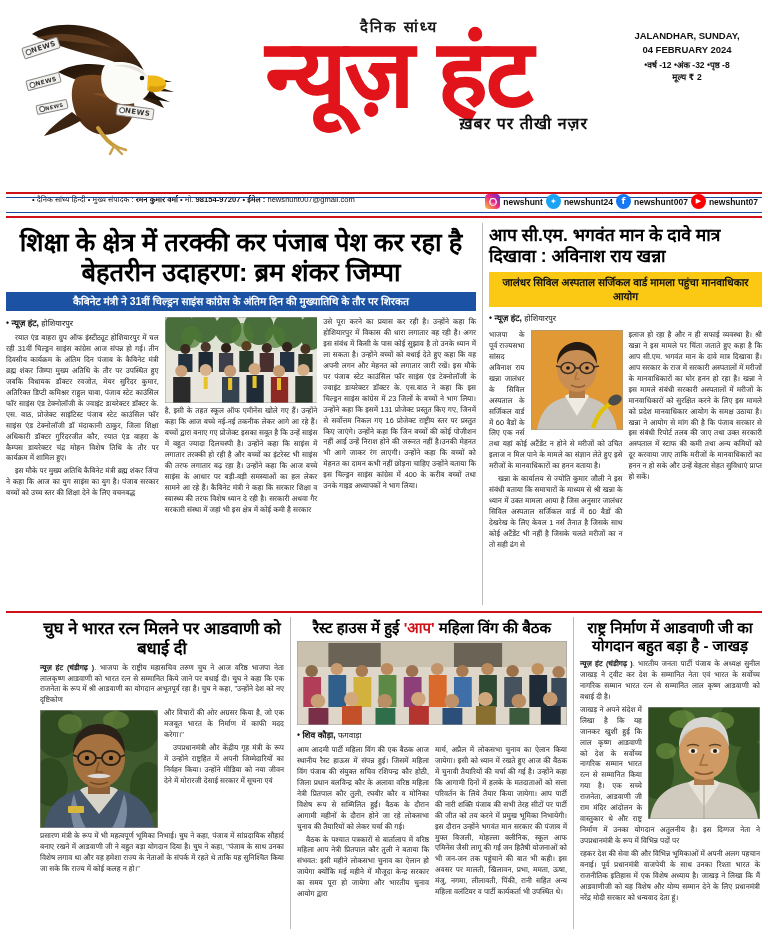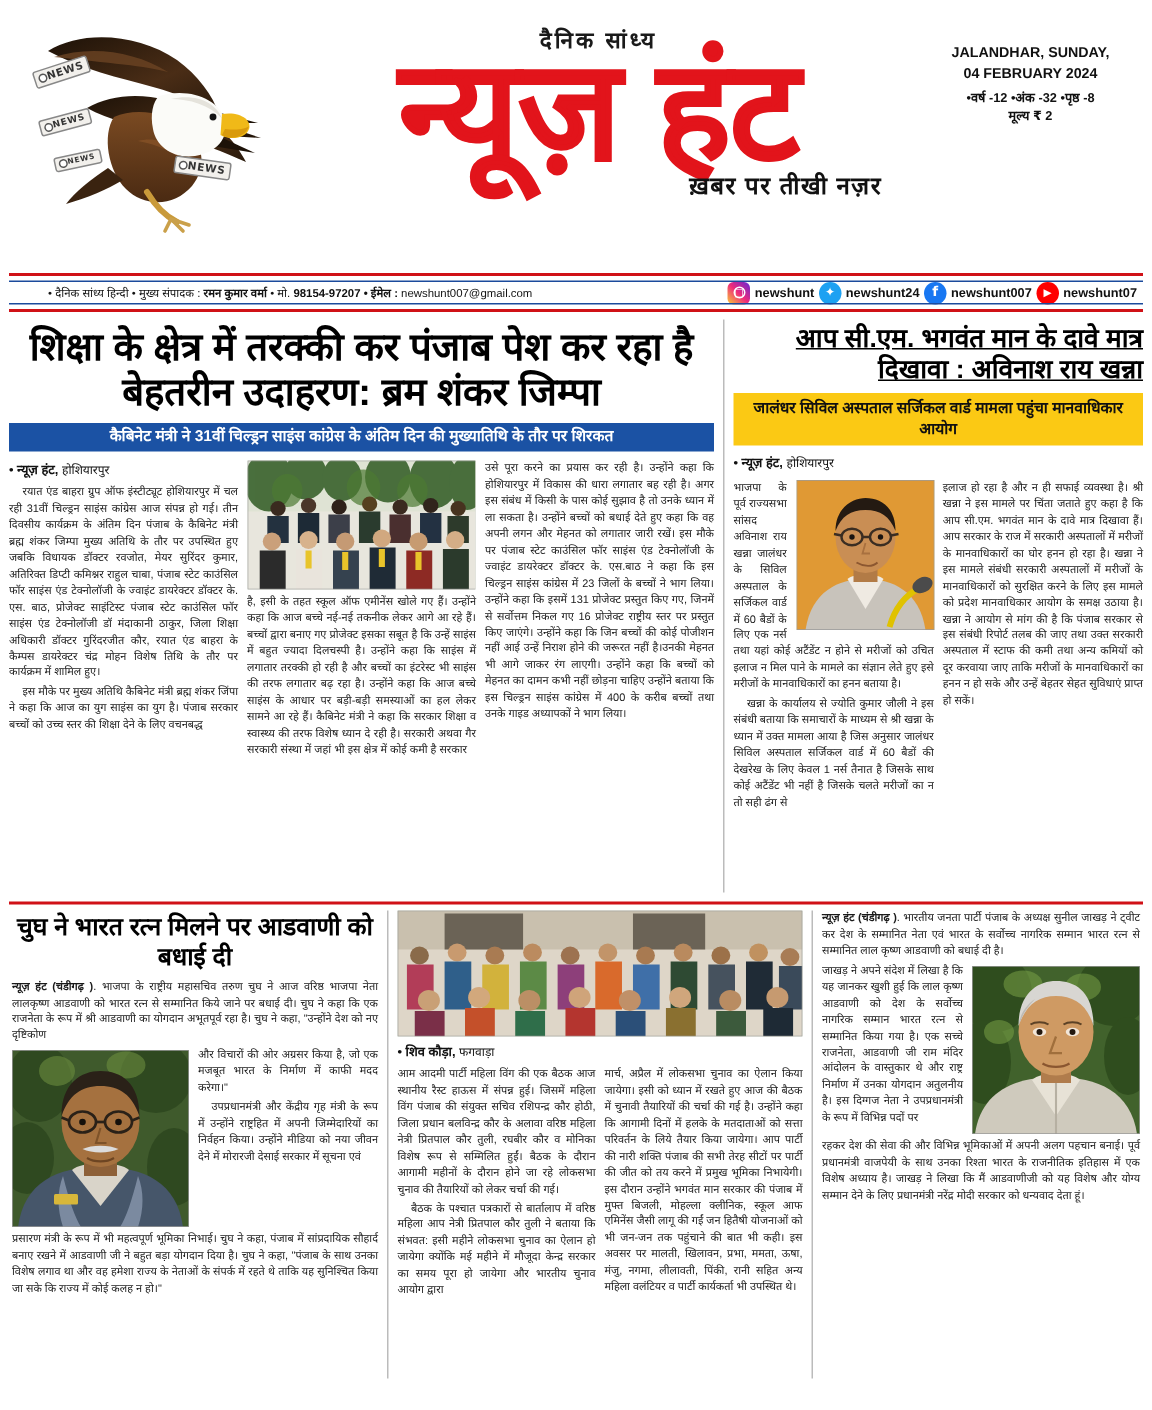--- a/index.html
+++ b/index.html
@@ -39,21 +39,21 @@
            padding:4px 4px 5px;font-family:"Liberation Sans","DejaVu Sans",sans-serif;
            font-size:8.5px;font-weight:bold;line-height:1.45;color:#111;}
   .web-url{color:#d01117;font-size:9.5px;}
   .dateline{margin-top:7px;font-family:"Liberation Sans","DejaVu Sans",sans-serif;
             font-weight:bold;font-size:9.5px;line-height:1.45;color:#111;}
   .issue-line{font-size:8.5px;font-weight:bold;margin-top:2px;}
   .price-line{font-size:8.5px;font-weight:bold;}
 
   
   .contact-bar{border-top:2px solid #d01117;border-bottom:2px solid #d01117;
-       background:#fff;height:22px;display:flex;align-items:center;margin-top:3px;position:relative;}
+       background:#fff;height:22px;display:flex;align-items:flex-start;margin-top:13px;position:relative;}
   .contact-bar:before{content:"";position:absolute;left:0;right:0;top:3px;height:1px;background:#1b4a9c;}
   .contact-bar:after{content:"";position:absolute;left:0;right:0;bottom:3px;height:1px;background:#1b4a9c;}
   .contact-text{font-family:"Liberation Sans","DejaVu Sans",sans-serif;font-size:7.6px;
                 color:#111;white-space:nowrap;padding-left:26px;}
   .contact-text b{font-weight:bold;}
   .socials{display:flex;align-items:center;gap:3px;margin-left:auto;padding-right:4px;}
   .soc{display:flex;align-items:center;gap:3px;}
   .soc-ic{width:15px;height:15px;border-radius:4px;display:inline-block;position:relative;flex:0 0 15px;}
   .ic-insta{background:linear-gradient(45deg,#f9ce34,#ee2a7b,#6228d7);}
   .ic-insta:after{content:"";position:absolute;left:3.5px;top:3.5px;width:6px;height:6px;
@@ -75,35 +75,35 @@
   .byline .place{font-weight:normal;font-size:8px;}
   .body{font-size:7.3px;line-height:1.5;text-align:justify;color:#1a1a1a;
         font-family:Liberation Sans, sans-serif;}
   .body p{margin:0 0 2px;text-indent:9px;}
 
   
   .top-section{display:flex;margin-top:5px;height:382px;}
   .top-left{width:470px;flex:0 0 470px;padding-right:6px;border-right:1px solid #bbb;}
   .top-right{flex:1;padding-left:6px;}
   .hl-main{font-size:25.5px;line-height:1.18;text-align:center;margin:4px 0 5px;}
-  .hl-right{font-size:17.5px;line-height:1.2;text-align:right;margin:2px 0 5px;text-decoration:underline;}
+  .hl-right{font-size:17.5px;line-height:1.2;text-align:left;margin:2px 0 5px;}
   .cols3{display:flex;gap:6px;margin-top:6px;}
   .cols3 .c{flex:1;}
   .cols2{display:flex;gap:6px;margin-top:6px;}
   .cols2 .c{flex:1;}
 
   
   .photo{position:relative;overflow:hidden;background:#cfd6c8;}
 
   .hr-red{border:0;border-top:2px solid #d01117;margin:6px 0 0;}
 
   
   .bottom-section{display:flex;margin-top:4px;height:312px;}
   .b-col{padding:0 6px;}
-  .b1{width:244px;flex:0 0 244px;border-right:1px solid #bbb;padding-left:2px;}
+  .b1{width:244px;flex:0 0 244px;border-right:1px solid #bbb;padding-left:2px;margin-left:32px;}
   .b2{width:270px;flex:0 0 270px;border-right:1px solid #bbb;}
   .b3{flex:1;padding-right:2px;}
   .hl-b{font-size:16.5px;line-height:1.2;text-align:center;margin:2px 0 4px;}
   .hl-b2{font-size:15px;line-height:1.2;text-align:center;margin:2px 0 4px;}
   .quote-red{color:#d01117;}
 
   .wrapimg-l{float:left;margin:2px 6px 3px 0;}
   .wrapimg-r{float:right;margin:2px 0 3px 6px;}
   .clearfix:after{content:"";display:block;clear:both;}
 </style>
@@ -414,20 +414,23 @@
           </svg>
         </div>
 
         <p style="text-indent:0;">और विचारों की ओर अग्रसर किया है, जो एक मजबूत भारत के निर्माण में काफी मदद करेगा।"</p>
         <p>उपप्रधानमंत्री और केंद्रीय गृह मंत्री के रूप में उन्होंने राष्ट्रहित में अपनी जिम्मेदारियों का निर्वहन किया। उन्होंने मीडिया को नया जीवन देने में मोरारजी देसाई सरकार में सूचना एवं</p>
         <p style="text-indent:0;clear:both;">प्रसारण मंत्री के रूप में भी महत्वपूर्ण भूमिका निभाई। चुघ ने कहा, पंजाब में सांप्रदायिक सौहार्द बनाए रखने में आडवाणी जी ने बहुत बड़ा योगदान दिया है। चुघ ने कहा, "पंजाब के साथ उनका विशेष लगाव था और वह हमेशा राज्य के नेताओं के संपर्क में रहते थे ताकि यह सुनिश्चित किया जा सके कि राज्य में कोई कलह न हो।"</p>
       </div>
     </div>
 
     <div class="b-col b2">
+      <div class="hl hl-b2">
+        <span>रैस्ट हाउस में हुई </span><span class="quote-red">'आप'</span><span> महिला विंग की बैठक</span>
+      </div>
 
       <div class="photo" style="width:100%;height:84px;margin-bottom:4px;">
         <svg viewBox="0 0 258 84" width="100%" height="84" preserveAspectRatio="none" aria-hidden="true">
           <rect width="258" height="84" fill="#ded6c8"></rect>
           <rect width="258" height="26" fill="#c9c0ae"></rect>
           <rect x="30" y="2" width="50" height="24" fill="#6b6356"></rect>
           <rect x="150" y="2" width="46" height="24" fill="#6b6356"></rect>
 
           <g>
             <circle cx="14" cy="30" r="6" fill="#8a6b4a"></circle>
@@ -486,20 +489,21 @@
           <p style="text-indent:0;">आम आदमी पार्टी महिला विंग की एक बैठक आज स्थानीय रैस्ट हाऊस में संपन्न हुई। जिसमें महिला विंग पंजाब की संयुक्त सचिव रशिपन्द्र कौर होठी, जिला प्रधान बलविन्द्र कौर के अलावा वरिष्ठ महिला नेत्री प्रितपाल कौर तुली, रघबीर कौर व मोनिका विशेष रूप से सम्मिलित हुईं। बैठक के दौरान आगामी महीनों के दौरान होने जा रहे लोकसभा चुनाव की तैयारियों को लेकर चर्चा की गई।</p>
           <p>बैठक के पश्चात पत्रकारों से बार्तालाप में वरिष्ठ महिला आप नेत्री प्रितपाल कौर तुली ने बताया कि संभवत: इसी महीने लोकसभा चुनाव का ऐलान हो जायेगा क्योंकि मई महीने में मौजूदा केन्द्र सरकार का समय पूरा हो जायेगा और भारतीय चुनाव आयोग द्वारा</p>
         </div>
         <div class="c body">
           <p style="text-indent:0;">मार्च, अप्रैल में लोकसभा चुनाव का ऐलान किया जायेगा। इसी को ध्यान में रखते हुए आज की बैठक में चुनावी तैयारियों की चर्चा की गई है। उन्होंने कहा कि आगामी दिनों में हलके के मतदाताओं को सत्ता परिवर्तन के लिये तैयार किया जायेगा। आप पार्टी की नारी शक्ति पंजाब की सभी तेरह सीटों पर पार्टी की जीत को तय करने में प्रमुख भूमिका निभायेगी। इस दौरान उन्होंने भगवंत मान सरकार की पंजाब में मुफ्त बिजली, मोहल्ला क्लीनिक, स्कूल आफ एमिनेंस जैसी लागू की गईं जन हितैषी योजनाओं को भी जन-जन तक पहुंचाने की बात भी कही। इस अवसर पर मालती, खिलावन, प्रभा, ममता, ऊषा, मंजु, नगमा, लीलावती, पिंकी, रानी सहित अन्य महिला वलंटियर व पार्टी कार्यकर्ता भी उपस्थित थे।</p>
         </div>
       </div>
     </div>
 
     <div class="b-col b3">
+      <div class="hl hl-b2">राष्ट्र निर्माण में आडवाणी जी का योगदान बहुत बड़ा है - जाखड़</div>
       <div class="body clearfix">
         <p style="text-indent:0;"><b>न्यूज़ हंट (चंडीगढ़ )</b><span>. भारतीय जनता पार्टी पंजाब के अध्यक्ष सुनील जाखड़ ने ट्वीट कर देश के सम्मानित नेता एवं भारत के सर्वोच्च नागरिक सम्मान भारत रत्न से सम्मानित लाल कृष्ण आडवाणी को बधाई दी है।</span></p>
 
         <div class="photo wrapimg-r" style="width:112px;height:112px;">
           <svg viewBox="0 0 112 112" width="112" height="112" preserveAspectRatio="none" aria-hidden="true">
             <rect width="112" height="112" fill="#41622c"></rect>
             <g fill="#2d4a1c" opacity=".85">
               <ellipse cx="16" cy="18" rx="24" ry="26"></ellipse>
                 <ellipse cx="94" cy="16" rx="24" ry="24"></ellipse>
               <ellipse cx="8" cy="64" rx="18" ry="28"></ellipse>

